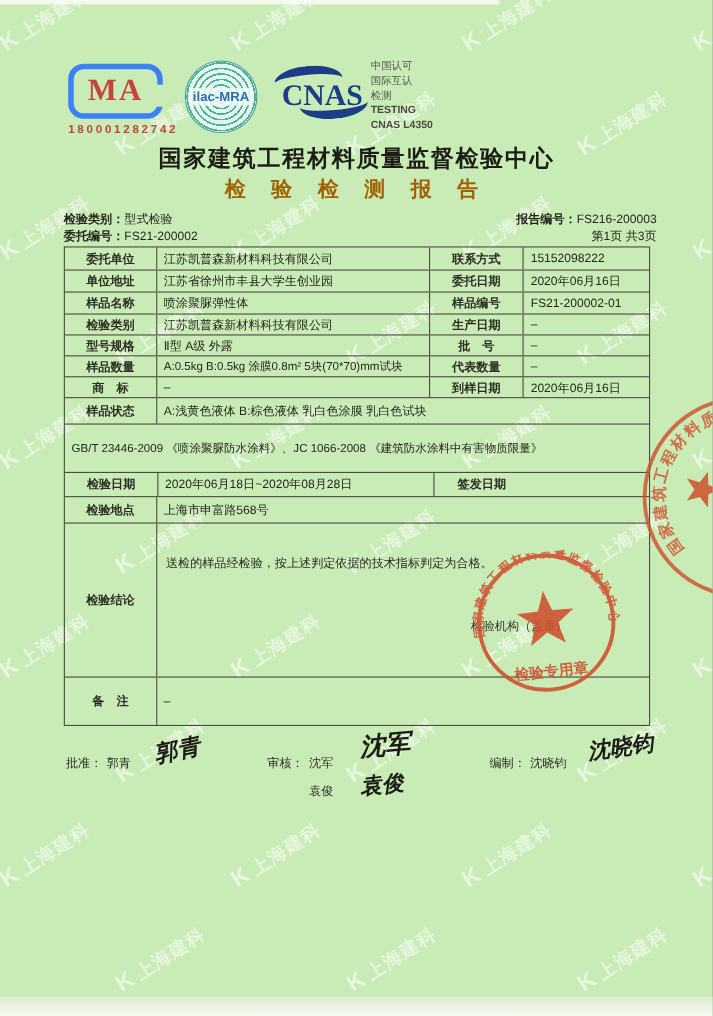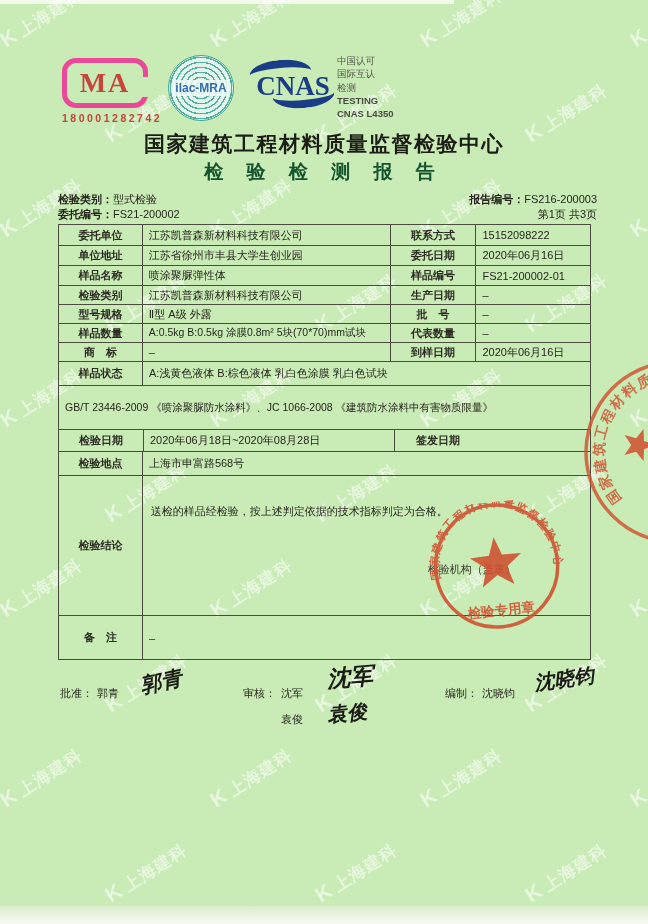--- a/index.html
+++ b/index.html
@@ -13,38 +13,38 @@
     font-family: "Liberation Sans", sans-serif;
     color: #26261f;
   }
   
   .wm-layer { position:absolute; left:-320px; top:-280px; width:1400px; height:1600px; z-index:1; pointer-events:none; }
   .wm { position:absolute; white-space:nowrap; transform:rotate(-33deg); color:rgba(255,255,255,0.55); font-size:17px; font-weight:bold; letter-spacing:1px; }
   .wm .wm-k { font-style:normal; font-size:21px; margin-right:4px; font-weight:bold; }
   
   .hdr { position:absolute; z-index:2; }
   .cma { left:62px; top:58px; width:96px; }
-  .cma-box { position:relative; width:86px; height:50px; border:5px solid #ec4899; border-radius:14px; display:flex; align-items:center; justify-content:center; }
+  .cma-box { position:relative; width:86px; height:50px; border:5px solid #3b82f6; border-radius:14px; display:flex; align-items:center; justify-content:center; }
   .cma-box .gap { position:absolute; right:-6px; top:14px; width:7px; height:20px; background:#c9ebb5; }
   .cma-box span { color:#c6443a; font-size:28px; font-weight:bold; letter-spacing:2px; font-family:"Liberation Serif", serif; }
   .cma-num { margin-top:4px; color:#c6443a; font-size:10.5px; font-weight:bold; letter-spacing:2.5px; }
   .ilac { left:168px; top:55px; width:66px; height:66px; border-radius:50%;
     background: repeating-radial-gradient(circle at 50% 50%, rgba(63,163,154,0.85) 0 1.5px, rgba(228,246,240,0.9) 1.5px 5px);
     border:1px solid #3fa39a; display:flex; align-items:center; justify-content:center; }
   .ilac-band { background:rgba(240,250,246,0.85); padding:1px 2px; font-size:12px; font-weight:bold; color:#2f6db5; letter-spacing:0; }
   .cnas { left:247px; top:60px; width:92px; text-align:center; }
   .cnas-sw { width:62px; height:14px; border-top:8px solid #1b3d85; border-radius:100% 100% 0 0 / 190% 190% 0 0; }
   .cnas-sw.top { margin-left:2px; transform:rotate(-5deg); }
   .cnas-sw.bot { margin-left:26px; transform:rotate(175deg); margin-top:-4px; }
   .cnas-word { font-size:27px; font-weight:bold; color:#1b3d85; letter-spacing:0; line-height:0.9; font-family:"Liberation Serif", serif; }
   .acc { left:337px; top:54px; font-size:9.5px; line-height:1.4; color:#55554d; }
   .acc div:nth-child(4), .acc div:nth-child(5) { font-weight:bold; color:#4a4a42; }
   
   .org-title { position:absolute; z-index:2; left:0; top:130px; width:100%; text-align:center; font-size:21px; font-weight:bold; letter-spacing:1.5px; color:#1d1d18; }
-  .report-title { position:absolute; z-index:2; left:0; top:159px; width:100%; text-align:center; font-size:19px; font-weight:bold; letter-spacing:9px; color:#14532d; }
+  .report-title { position:absolute; z-index:2; left:0; top:159px; width:100%; text-align:center; font-size:19px; font-weight:bold; letter-spacing:9px; color:#a16207; }
   .meta { position:absolute; z-index:2; font-size:11px; }
   .meta b { font-weight:bold; }
   .m-tl1 { left:58px; top:192px; } .m-tl2 { left:58px; top:207px; }
   .m-tr1 { right:51px; top:192px; text-align:right; } .m-tr2 { right:51px; top:207px; text-align:right; }
   
   .tbl { position:absolute; z-index:2; left:58px; top:224px; width:533px; border:1.5px solid #4b4b40; }
   .trow { display:flex; border-top:1px solid #4b4b40; }
   .trow:first-child { border-top:none; }
   .cell { border-left:1px solid #4b4b40; overflow:hidden; }
   .cell:first-child { border-left:none; }

